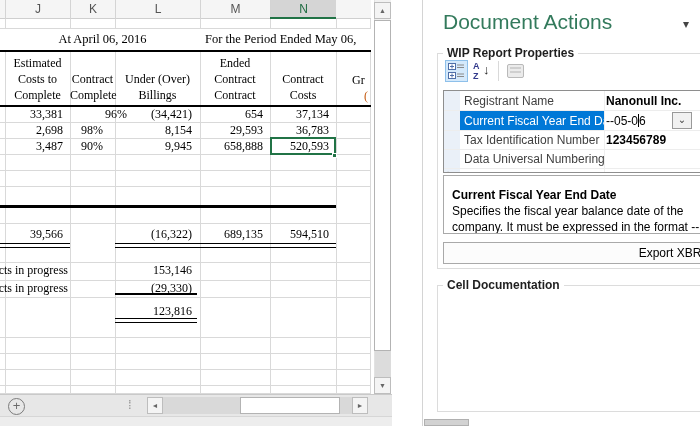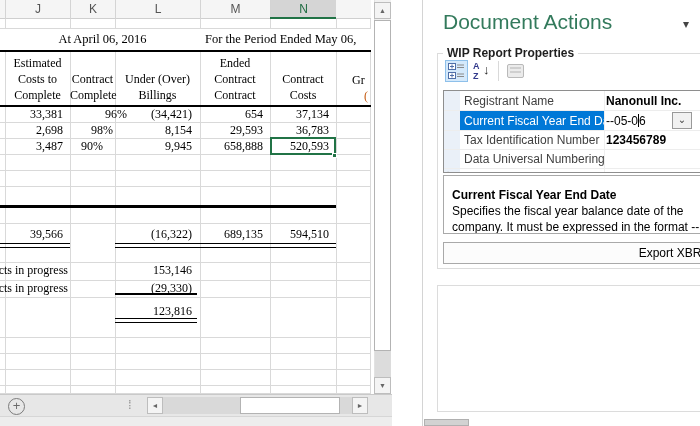--- a/index.html
+++ b/index.html
@@ -145,21 +145,21 @@
 
     <div class="bl" style="left:0;top:105px;width:371px;height:1.5px;"></div>
 
     <div class="cell num" style="left:5px;top:107px;width:58px;">33,381</div>
     <div class="cell num" style="left:70px;top:107px;width:33px;margin-left:24px;">96%</div>
     <div class="cell num" style="left:115px;top:107px;width:77px;">(34,421)</div>
     <div class="cell num" style="left:200px;top:107px;width:63px;">654</div>
     <div class="cell num" style="left:270px;top:107px;width:59px;">37,134</div>
 
     <div class="cell num" style="left:5px;top:123px;width:58px;">2,698</div>
-    <div class="cell num" style="left:80px;top:123px;width:33px;">98%</div>
+    <div class="cell num" style="left:70px;top:123px;width:33px;">98%</div>
     <div class="cell num" style="left:115px;top:123px;width:77px;">8,154</div>
     <div class="cell num" style="left:200px;top:123px;width:63px;">29,593</div>
     <div class="cell num" style="left:270px;top:123px;width:59px;">36,783</div>
 
     <div class="cell num" style="left:5px;top:139px;width:58px;">3,487</div>
     <div class="cell num" style="left:70px;top:139px;width:33px;">90%</div>
     <div class="cell num" style="left:115px;top:139px;width:77px;">9,945</div>
     <div class="cell num" style="left:200px;top:139px;width:63px;">658,888</div>
     <div class="cell num" style="left:270px;top:139px;width:59px;">520,593</div>
 
@@ -288,16 +288,17 @@
     </div>
 
     <div class="descbox">
       <div class="t">Current Fiscal Year End Date</div>
       <div class="b">Specifies the fiscal year balance date of the company. It must be expressed in the format --m...</div>
     </div>
 
     <div class="exbtn">Export XBRL...</div>
 
     <div class="fset" style="left:14px;top:285px;width:287px;height:127px;"></div>
+    <div class="flabel" style="left:20px;top:278px;">Cell Documentation</div>
 
     <div class="cornerpartial"></div>
   </div>
 </div>
 
 </body></html>

